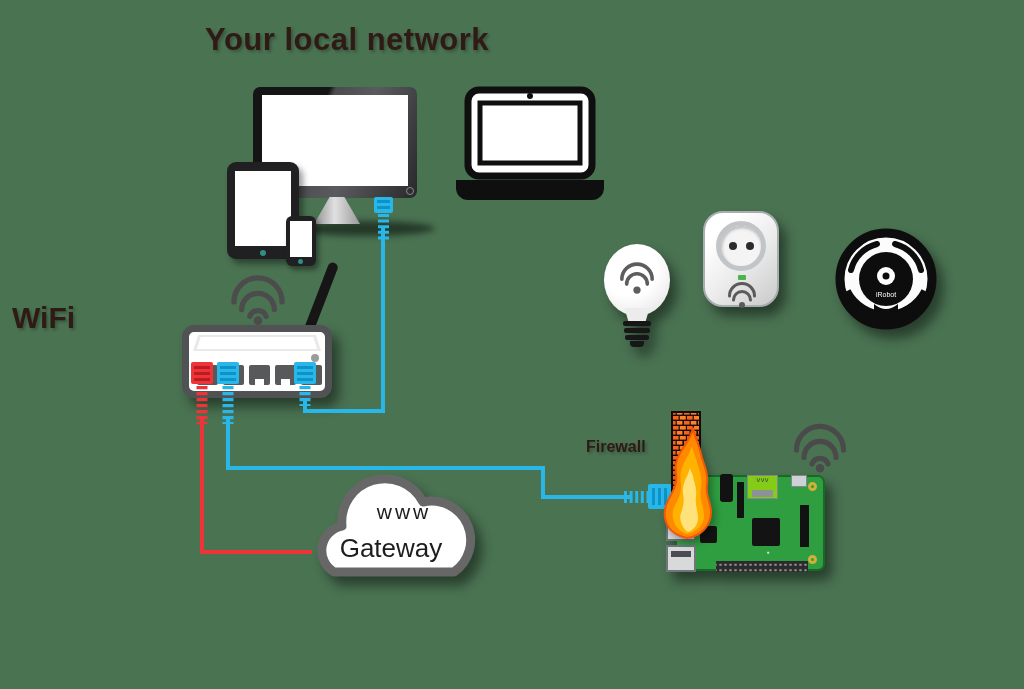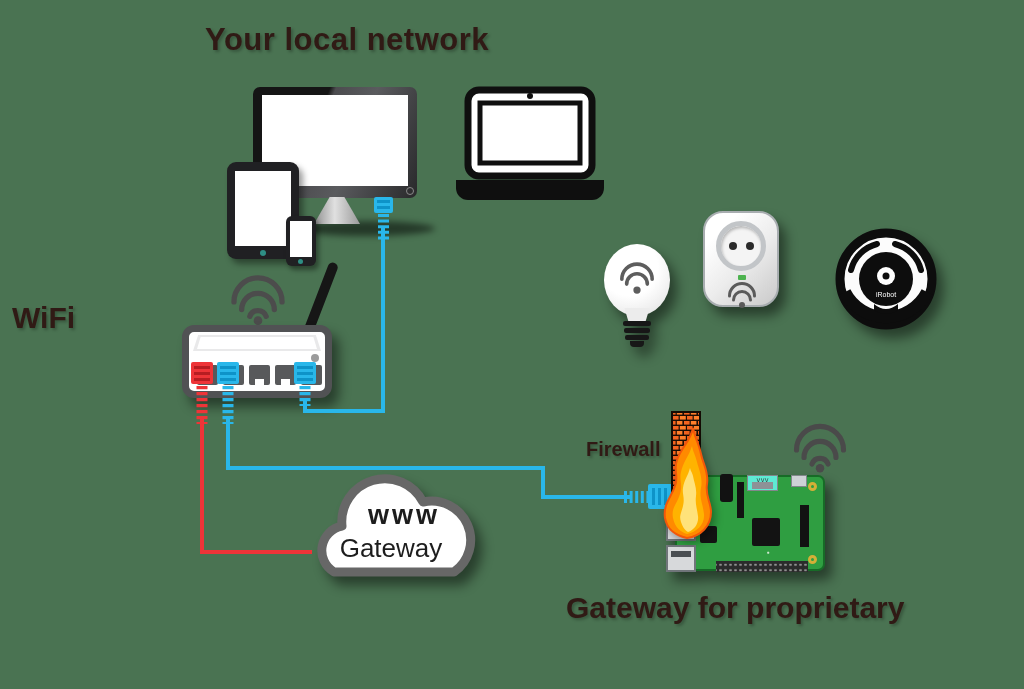--- a/index.html
+++ b/index.html
@@ -3,41 +3,40 @@
 <meta charset="utf-8">
 <style>
   html,body{margin:0;padding:0;background:#4a7352;}
   #canvas{position:relative;width:1024px;height:689px;background:#4a7352;overflow:hidden;
           font-family:"Liberation Sans",sans-serif;}
   .abs{position:absolute;}
   .lbl{color:#301a15;font-weight:700;text-align:left;
        text-shadow:2px 2px 3px rgba(0,0,0,0.25);}
   .title{font-size:31px;letter-spacing:.5px;}
   .routerlbl{font-size:30px;line-height:39px;}
-  .fwlbl{font-size:20px;}
+  .fwlbl{font-size:16px;}
   .gwlbl{font-size:30px;line-height:43px;}
   .cloudtxt{color:#1d1d1d;font-weight:400;text-align:center;}
   .shadowed{filter:drop-shadow(7px 9px 6px rgba(0,0,0,0.45));}
   svg{display:block;}
 </style>
 </head>
 <body>
 
 <div id="canvas">
 
   <div class="abs lbl title" style="left:205px;top:22px;width:320px;">Your local network</div>
 
   <div class="abs lbl routerlbl" style="left:12px;top:298px;width:150px;">
     <div>WiFi</div>
   </div>
 
   <div class="abs lbl fwlbl" style="left:586px;top:438px;width:84px;">Firewall</div>
 
   <div class="abs lbl gwlbl" style="left:566px;top:586px;width:424px;">
-    <div>Gateway for proprietary</div>
   </div>
 
   <div class="abs" style="left:0;top:0;z-index:3;">
     <div class="abs" style="left:297px;top:221px;width:138px;height:15px;background:rgba(0,0,0,0.5);
          border-radius:50%;filter:blur(3px);"></div>
     <div class="abs" style="left:253px;top:87px;width:164px;height:111px;border-radius:7px;
          background:linear-gradient(112deg,#151515 37%,#4c4c4f 40%,#5a5b5e 60%,#29292b 100%);">
       <div class="abs" style="left:9px;top:8px;right:9px;bottom:12px;background:#ffffff;"></div>
       <div class="abs" style="right:3px;bottom:3px;width:6px;height:6px;border:1px solid #8a8a8a;
            border-radius:50%;"></div>
@@ -189,21 +188,21 @@
     <circle cx="54" cy="48" r="9" fill="#ffffff"></circle>
     <circle cx="54" cy="48" r="3.5" fill="#0d0d0d"></circle>
     <text x="54" y="69" font-size="7" fill="#ffffff" text-anchor="middle" font-family="Liberation Sans, sans-serif">iRobot</text>
     <path d="M42 76 Q54 86 66 76 L66 82 Q54 90 42 82 Z" fill="#0d0d0d"></path>
   </svg>
 
   <div class="abs" style="left:0;top:0;z-index:6;">
     <svg class="abs shadowed" style="left:298px;top:460px;" width="190" height="118" viewBox="0 0 190 118">
       <path d="M36 112 A25 25 0 0 1 44 66 A43 43 0 0 1 125 42 A39 39 0 0 1 156 112 Z" fill="#ffffff" stroke="#676767" stroke-width="9" stroke-linejoin="round"></path>
     </svg>
-    <div class="abs cloudtxt" style="left:362px;top:500px;width:84px;font-size:27px;letter-spacing:3px;z-index:7;font-weight:bold;">www</div>
+    <div class="abs cloudtxt" style="left:362px;top:500px;width:84px;font-size:21px;letter-spacing:3px;z-index:7;">www</div>
     <div class="abs cloudtxt" style="left:336px;top:533px;width:110px;font-size:26px;z-index:7;">Gateway</div>
   </div>
 
   <svg class="abs" style="left:669px;top:410px;z-index:6;" width="34" height="120" viewBox="0 0 34 120">
     <defs>
       <pattern id="bricks" width="14" height="10" patternUnits="userSpaceOnUse">
         <rect width="14" height="10" fill="#1d0e05"></rect>
         <rect x="1" y="1" width="5.6" height="3.6" fill="#f4641f"></rect>
         <rect x="7.8" y="1" width="5.6" height="3.6" fill="#ff7f2a"></rect>
         <rect x="-2.8" y="6" width="5.6" height="3.6" fill="#ff7f2a"></rect>
@@ -219,21 +218,21 @@
          border:2px solid #176b27;border-radius:7px;box-sizing:border-box;"></div>
     <div class="abs" style="left:12px;top:12px;width:9px;height:9px;border-radius:50%;border:3px solid #d4af37;
          background:#2f9e41;box-sizing:border-box;"></div>
     <div class="abs" style="left:136px;top:12px;width:9px;height:9px;border-radius:50%;border:3px solid #d4af37;
          background:#2f9e41;box-sizing:border-box;"></div>
     <div class="abs" style="left:12px;top:85px;width:9px;height:9px;border-radius:50%;border:3px solid #d4af37;
          background:#2f9e41;box-sizing:border-box;"></div>
     <div class="abs" style="left:136px;top:85px;width:9px;height:9px;border-radius:50%;border:3px solid #d4af37;
          background:#2f9e41;box-sizing:border-box;"></div>
     <div class="abs" style="left:48px;top:4px;width:13px;height:28px;background:#121212;border-radius:3px;"></div>
-    <div class="abs" style="left:75px;top:5px;width:31px;height:16px;background:#5eead4;border:1px solid #82878c;
+    <div class="abs" style="left:75px;top:5px;width:31px;height:24px;background:#84cc16;border:1px solid #82878c;
          box-sizing:border-box;font-family:'DejaVu Sans Mono',monospace;font-size:7px;line-height:8px;
          text-align:center;color:#3c4044;">vvv
       <div class="abs" style="left:4px;bottom:1px;width:21px;height:7px;background:#8d9297;"></div>
     </div>
     <div class="abs" style="left:119px;top:5px;width:16px;height:12px;background:#ced2d6;border:1px solid #82878c;
          box-sizing:border-box;"></div>
     <div class="abs" style="left:65px;top:12px;width:7px;height:36px;background:#121212;"></div>
     <div class="abs" style="left:128px;top:35px;width:9px;height:42px;background:#121212;"></div>
     <div class="abs" style="left:-6px;top:44px;width:30px;height:27px;background:#d7d9db;border:2px solid #70757a;
          box-sizing:border-box;">

